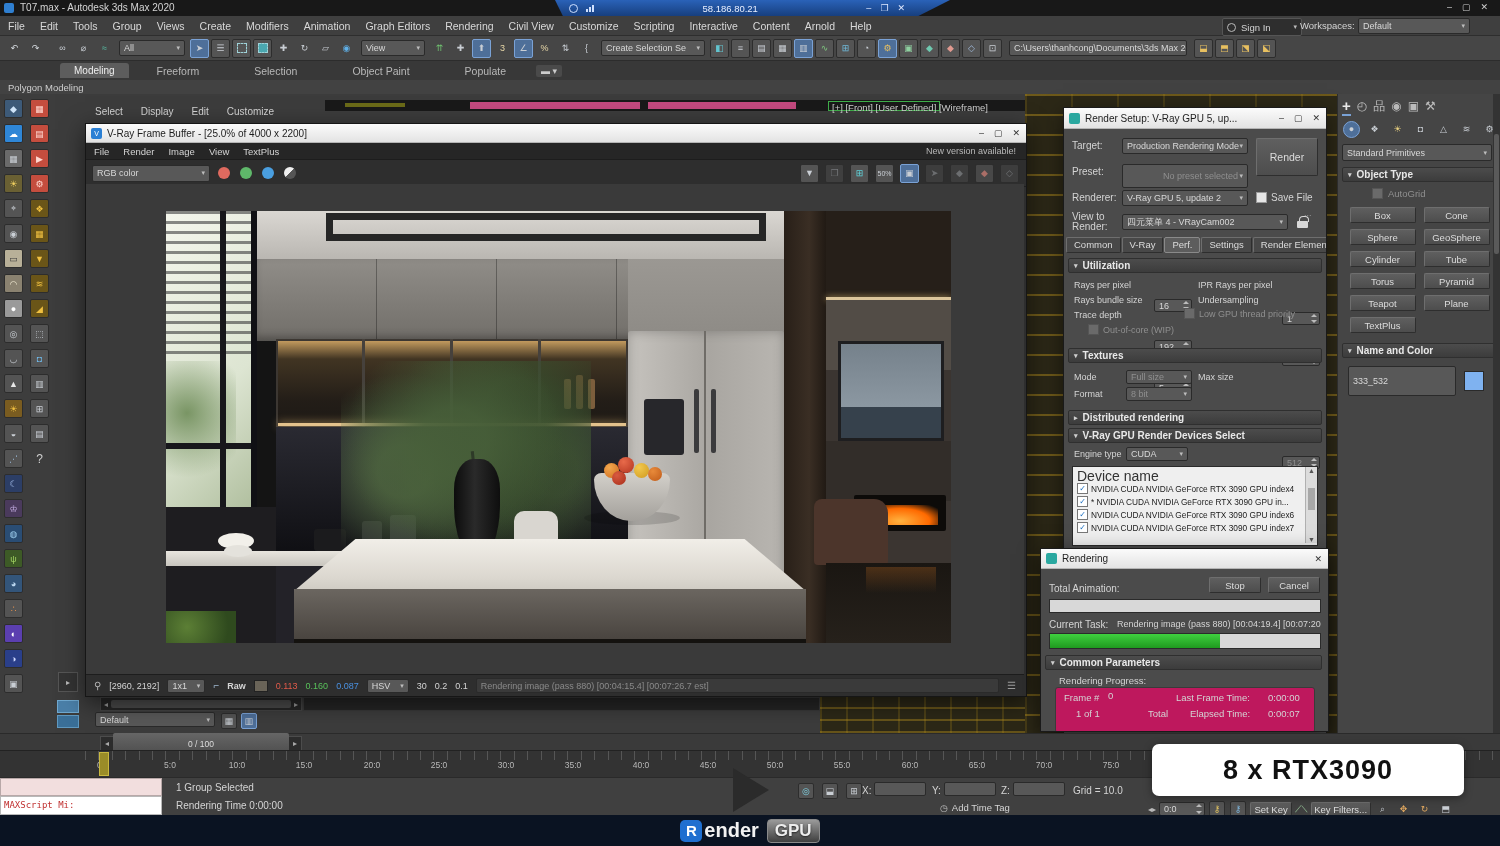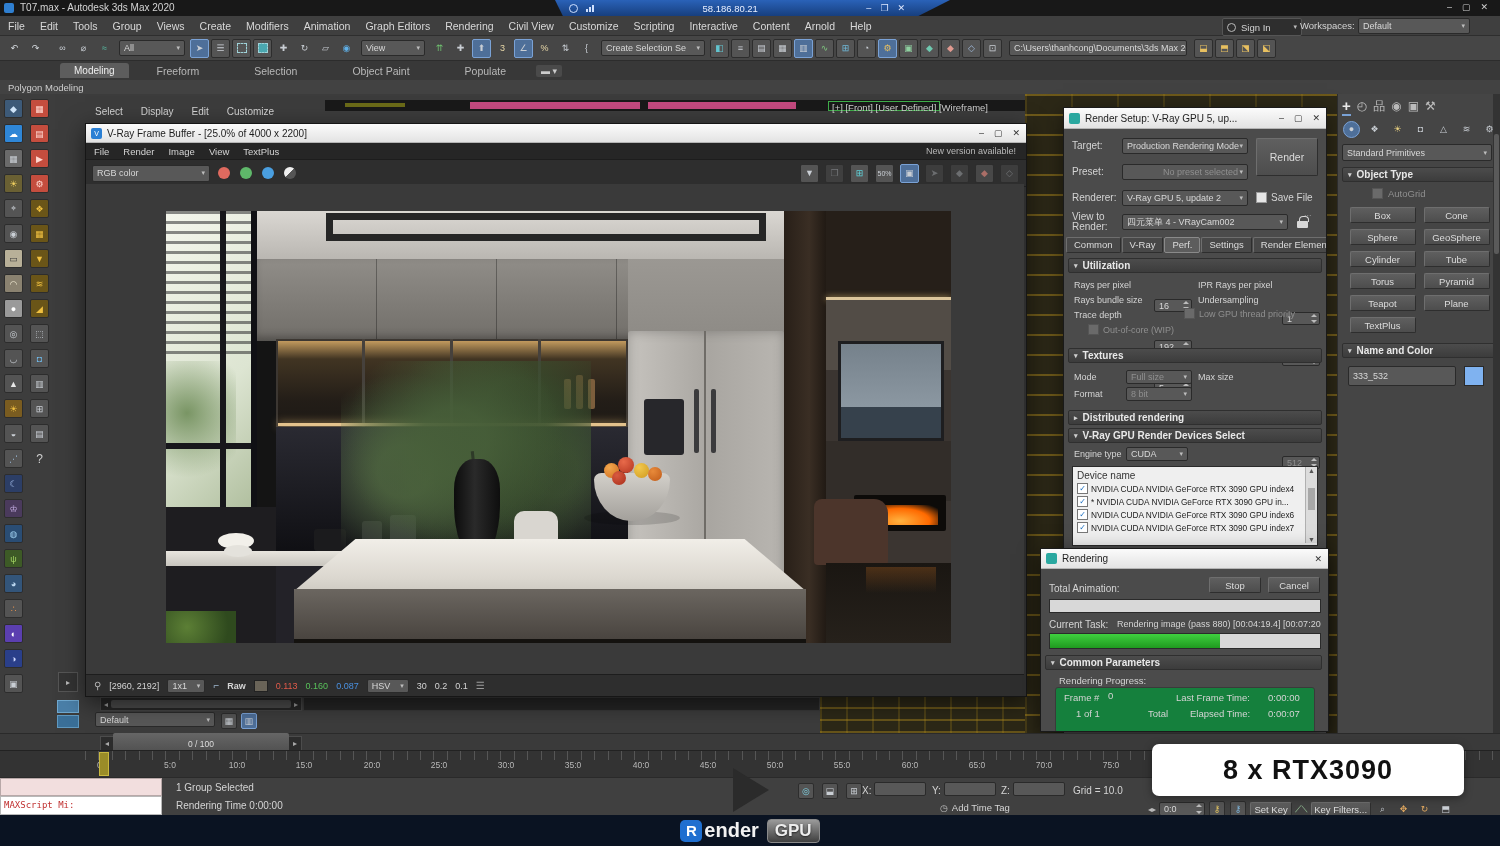--- a/index.html
+++ b/index.html
@@ -399,20 +399,23 @@
       <span style="color:#e05a4a;font-size:9px;">0.113</span>
       <span style="color:#58c05a;font-size:9px;text-align:right;">0.160</span>
       <span style="color:#4a90e0;font-size:9px;">0.087</span>
       <div class="fld" style="width:42px;height:14px;">
           <span>HSV</span>
           <span class="da">▾</span>
         </div>
       <span class="tx" style="font-size:9px;">30</span>
       <span class="tx" style="font-size:9px;">0.2</span>
       <span class="tx" style="font-size:9px;">0.1</span>
+      <div class="fld" style="flex:1;height:15px;background:#3a3a3a;color:#8a8a8a;">
+          <span>Rendering image (pass 880) [00:04:15.4] [00:07:26.7 est]</span>
+        </div>
       <span style="color:#9a9a9a;font-size:10px;">☰</span>
     </div>
   </div>
 
   <div class="a" style="left:1063px;top:107px;width:262px;height:626px;background:#4b4b4b;border:1px solid #1a1a1a;box-shadow:0 6px 20px rgba(0,0,0,.5);overflow:hidden;">
     <div class="wtitle" style="height:20px;">
       <div style="width:11px;height:11px;background:#2aa8a0;border-radius:2px;margin:0 5px;"></div>
       <span>Render Setup: V-Ray GPU 5, up...</span>
       <div class="wctl">
         <span>–</span>
@@ -420,21 +423,21 @@
         <span>✕</span>
       </div>
     </div>
 
     <span class="a tx" style="left:8px;top:32px;">Target:</span>
     <div class="a fld" style="left:58px;top:30px;width:126px;height:16px;">
         <span>Production Rendering Mode</span>
         <span class="da">▾</span>
       </div>
     <span class="a tx" style="left:8px;top:58px;">Preset:</span>
-    <div class="a fld gray" style="left:58px;top:56px;width:126px;height:16px;padding-left:40px;">
+    <div class="a fld gray" style="left:58px;top:56px;width:126px;height:24px;padding-left:40px;">
         <span>No preset selected</span>
         <span class="da">▾</span>
       </div>
     <div class="a btn" style="left:192px;top:30px;width:62px;height:38px;font-size:10.5px;">
         <span>Render</span>
       </div>
     <span class="a tx" style="left:8px;top:84px;">Renderer:</span>
     <div class="a fld" style="left:58px;top:82px;width:126px;height:16px;">
         <span>V-Ray GPU 5, update 2</span>
         <span class="da">▾</span>
@@ -546,21 +549,21 @@
     <div class="a rh" style="left:4px;top:320px;width:254px;height:15px;">
         <span class="caret">▾</span>
         <span>V-Ray GPU Render Devices Select</span>
       </div>
     <span class="a tx" style="left:10px;top:341px;font-size:9px;">Engine type</span>
     <div class="a fld" style="left:62px;top:339px;width:62px;height:14px;">
         <span>CUDA</span>
         <span class="da">▾</span>
       </div>
     <div class="a" style="left:8px;top:358px;width:246px;height:80px;background:#efefef;border:1px solid #2a2a2a;padding:2px 4px;box-sizing:border-box;">
-      <div class="devrow" style="font-size:10px;color:#333;">
+      <div class="devrow" style="font-size:14px;color:#333;">
           <span>Device name</span>
         </div>
       <div class="devrow">
           <span class="cb">✓</span>
           <span>NVIDIA CUDA NVIDIA GeForce RTX 3090 GPU index4</span>
         </div>
       <div class="devrow">
           <span class="cb">✓</span>
           <span>* NVIDIA CUDA NVIDIA GeForce RTX 3090 GPU in...</span>
         </div>
@@ -595,21 +598,21 @@
     <span class="a tx" style="left:8px;top:70px;">Current Task:</span>
     <span class="a tx" style="left:76px;top:70px;width:204px;overflow:hidden;font-size:9px;">Rendering image (pass 880) [00:04:19.4] [00:07:20.7 es</span>
     <div class="a" style="left:8px;top:84px;width:270px;height:14px;background:#d8d8d8;border:1px solid #2a2a2a;">
       <i class="a" style="left:0;top:0;width:63%;height:14px;background:linear-gradient(#3fd03f,#1f9a1f);"></i>
     </div>
     <div class="a rh" style="left:4px;top:106px;width:277px;height:15px;">
         <span class="caret">▾</span>
         <span>Common Parameters</span>
       </div>
     <span class="a tx" style="left:18px;top:126px;font-size:9.5px;">Rendering Progress:</span>
-    <div class="a" style="left:14px;top:138px;width:258px;height:44px;background:#15803d;border:1px solid #3a3a3a;border-radius:3px;">
+    <div class="a" style="left:14px;top:138px;width:258px;height:44px;background:#be185d;border:1px solid #3a3a3a;border-radius:3px;">
       <span class="a tx" style="left:8px;top:4px;font-size:9.5px;">Frame #</span>
       <span class="a tx" style="left:52px;top:2px;font-size:9.5px;">0</span>
       <span class="a tx" style="left:120px;top:4px;font-size:9.5px;">Last Frame Time:</span>
       <span class="a tx" style="left:212px;top:4px;font-size:9.5px;">0:00:00</span>
       <span class="a tx" style="left:20px;top:20px;font-size:9.5px;">1 of 1</span>
       <span class="a tx" style="left:92px;top:20px;font-size:9.5px;">Total</span>
       <span class="a tx" style="left:134px;top:20px;font-size:9.5px;">Elapsed Time:</span>
       <span class="a tx" style="left:212px;top:20px;font-size:9.5px;">0:00:07</span>
     </div>
   </div>
@@ -656,21 +659,21 @@
       <div class="btn" style="height:16px;">Teapot</div>
       <div class="btn" style="height:16px;">Plane</div>
       <div class="btn" style="height:16px;">TextPlus</div>
       <div></div>
     </div>
     <div class="rh" style="margin:10px 4px 0;height:15px;">
         <span class="caret">▾</span>
         <span>Name and Color</span>
       </div>
     <div class="r" style="margin:8px 0 0 10px;gap:8px;">
-      <div class="fld" style="width:108px;height:20px;">
+      <div class="fld" style="width:108px;height:30px;">
           <span>333_532</span>
         </div>
       <i style="width:18px;height:18px;background:#7fb2f0;border:1px solid #2a2a2a;"></i>
     </div>
   </div>
   <div class="a" style="left:1493px;top:94px;width:7px;height:639px;background:#333;">
     <i style="display:block;width:5px;height:120px;background:#5a5a5a;margin:40px auto 0;border-radius:2px;"></i>
   </div>
 
   <div class="a" style="left:0;top:733px;width:1500px;height:17px;background:#3a3a3a;border-top:1px solid #2a2a2a;">

